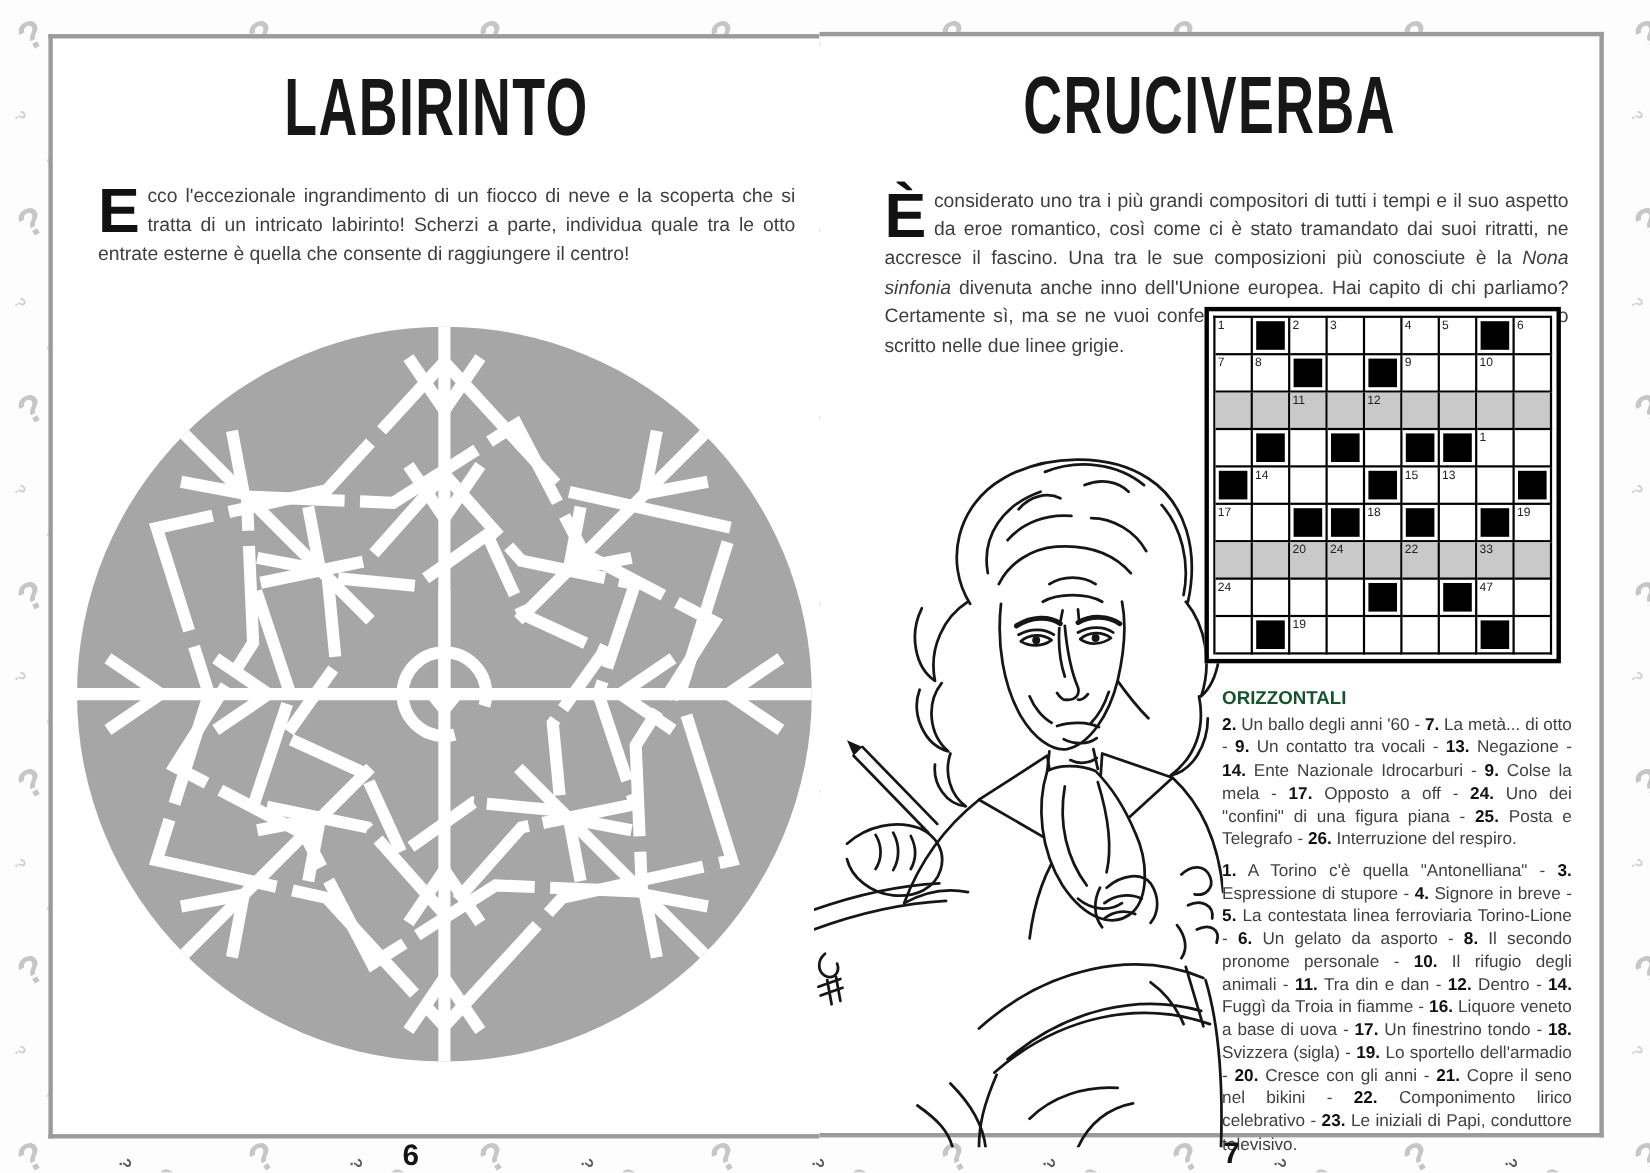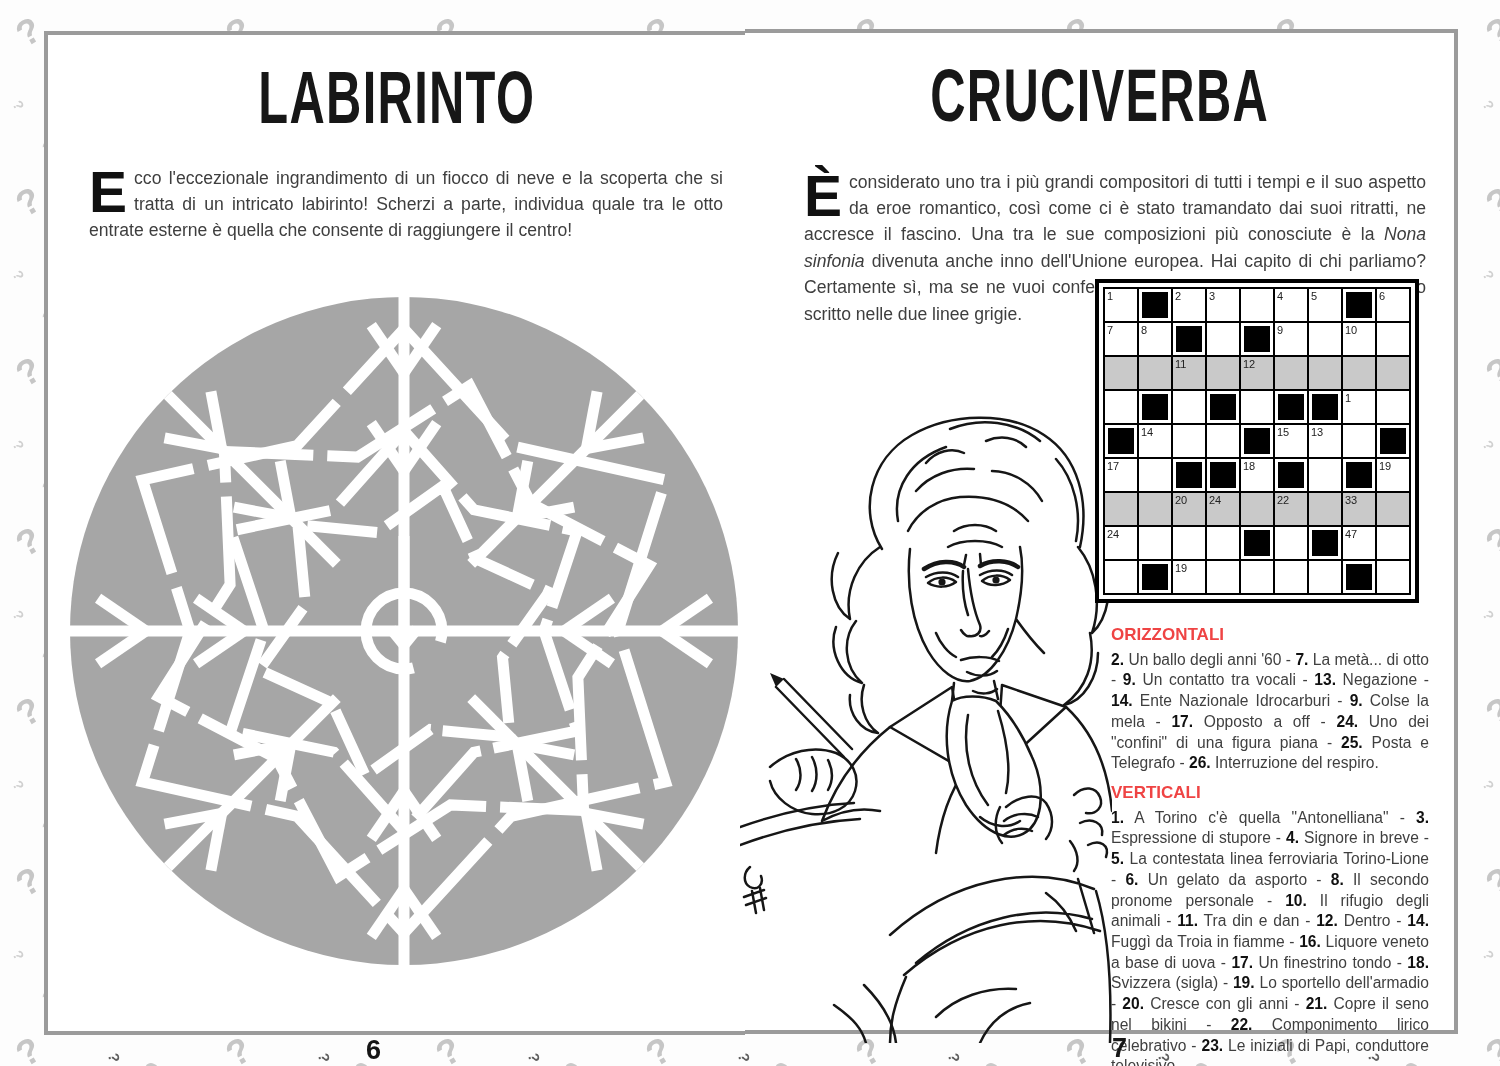--- a/index.html
+++ b/index.html
@@ -22,21 +22,21 @@
        border:4px solid #000;padding:4px;}
   #grid{display:grid;grid-template-columns:repeat(9,34px);grid-auto-rows:34px;
        border-left:2px solid #000;border-top:2px solid #000;}
   .cell{border-right:2px solid #000;border-bottom:2px solid #000;box-sizing:border-box;position:relative;}
   .cell.g{background:#c9c9c9;}
   .cell.b{padding:3px;}
   .bfill{width:100%;height:100%;background:#000;}
   .cnum{position:absolute;left:2px;top:1px;font-size:11px;color:#222;}
   .clue-block{position:absolute;width:318px;font-size:15.6px;line-height:1.33;
        color:#3f3f3f;text-align:justify;}
-  .clue-title{font-weight:bold;font-size:17px;color:#ef4444;margin:0 0 3px 0;}
+  .clue-title{font-weight:bold;font-size:17px;color:#14532d;margin:0 0 3px 0;}
   .clue-text b{color:#111;}
   #across-block{left:366px;top:591px;}
   #down-block{left:366px;top:749px;}
   .pagenum{position:absolute;font-size:27px;font-weight:bold;color:#151515;z-index:2;}
   #pn-left{left:366px;top:1035px;}
   #pn-right{left:1112px;top:1033px;}
 </style>
 </head>
 <body>
 
@@ -370,19 +370,18 @@
         </div>
         <div class="cell w"></div>
       </div>
   </div>
 
   <div class="clue-block" id="across-block">
     <p class="clue-title">ORIZZONTALI</p>
     <span class="clue-text"><b>2.</b> Un ballo degli anni '60 - <b>7.</b> La metà... di otto - <b>9.</b> Un contatto tra vocali - <b>13.</b> Negazione - <b>14.</b> Ente Nazionale Idrocarburi - <b>9.</b> Colse la mela - <b>17.</b> Opposto a off - <b>24.</b> Uno dei "confini" di una figura piana - <b>25.</b> Posta e Telegrafo - <b>26.</b> Interruzione del respiro.</span>
   </div>
   <div class="clue-block" id="down-block">
-    <p class="clue-title">VERTICALI</p>
     <span class="clue-text"><b>1.</b> A Torino c'è quella "Antonelliana" - <b>3.</b> Espressione di stupore - <b>4.</b> Signore in breve - <b>5.</b> La contestata linea ferroviaria Torino-Lione - <b>6.</b> Un gelato da asporto - <b>8.</b> Il secondo pronome personale - <b>10.</b> Il rifugio degli animali - <b>11.</b> Tra din e dan - <b>12.</b> Dentro - <b>14.</b> Fuggì da Troia in fiamme - <b>16.</b> Liquore veneto a base di uova - <b>17.</b> Un finestrino tondo - <b>18.</b> Svizzera (sigla) - <b>19.</b> Lo sportello dell'armadio - <b>20.</b> Cresce con gli anni - <b>21.</b> Copre il seno nel bikini - <b>22.</b> Componimento lirico celebrativo - <b>23.</b> Le iniziali di Papi, conduttore televisivo.</span>
   </div>
 </div>
 
 <div class="pagenum" id="pn-left">6</div>
 <div class="pagenum" id="pn-right">7</div>
 
 </body></html>

